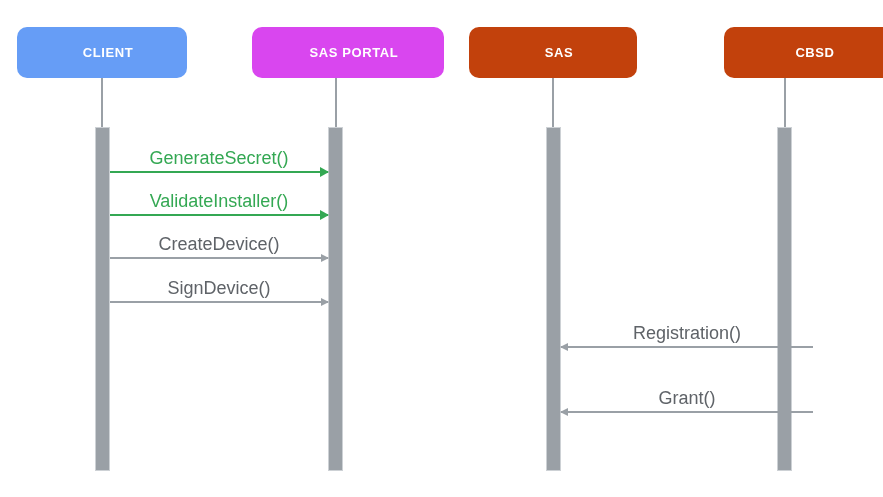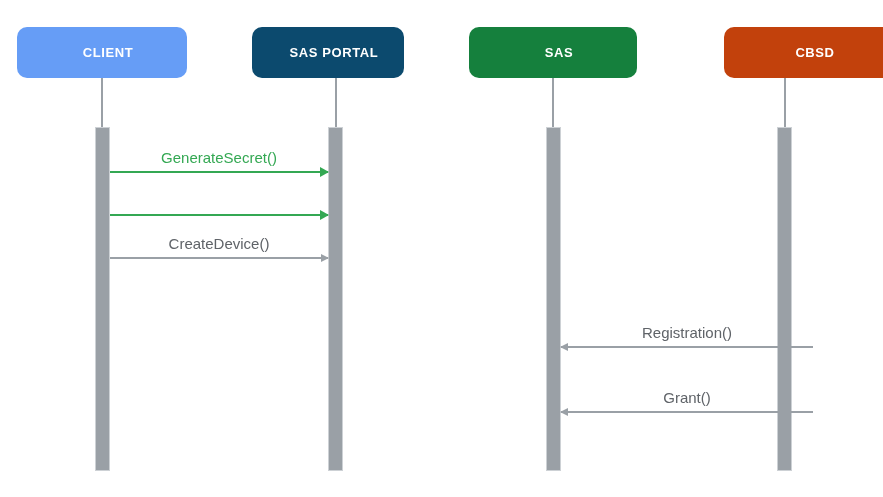--- a/index.html
+++ b/index.html
@@ -23,22 +23,22 @@
     display: flex;
     align-items: center;
     justify-content: center;
     color: #ffffff;
     font-size: 13px;
     font-weight: 700;
     letter-spacing: 0.6px;
     padding-left: 12px;
   }
   .actor-client      { left: 17px;  width: 170px; background: #669DF6; }
-  .actor-sas-portal  { left: 252px; width: 152px; background: #0c4a6e; }
-  .actor-sas         { left: 469px; width: 168px; background: #15803d; }
+  .actor-sas-portal  { left: 252px; width: 192px; background: #d946ef; }
+  .actor-sas         { left: 469px; width: 168px; background: #c2410c; }
   .actor-cbsd        { left: 724px; width: 170px; background: #c2410c; }
 
   
   .lifeline-stub {
     position: absolute;
     top: 78px;
     height: 49px;
     width: 2px;
     background: #9AA0A6;
   }
@@ -68,21 +68,21 @@
   }
   .msg-left-lane  { left: 110px; width: 218px; }
   .msg-right-lane { left: 561px; width: 252px; }
 
   .msg-label {
     position: absolute;
     top: 0;
     left: 0;
     right: 0;
     text-align: center;
-    font-size: 15px;
+    font-size: 18px;
     line-height: 16px;
   }
   .msg-line {
     position: absolute;
     top: 21px;
     left: 0;
     right: 0;
   }
   .msg-arrowhead {
     position: absolute;
@@ -153,32 +153,39 @@
   <div class="activation-bar bar-cbsd"></div>
 
   <div class="message msg-left-lane msg-green dir-right msg-1">
     <div class="msg-label">GenerateSecret()</div>
     <div class="msg-line">
       <div class="msg-arrowhead"></div>
     </div>
   </div>
 
   <div class="message msg-left-lane msg-green dir-right msg-2">
+    <div class="msg-label">ValidateInstaller()</div>
     <div class="msg-line">
       <div class="msg-arrowhead"></div>
     </div>
   </div>
 
   <div class="message msg-left-lane msg-gray dir-right msg-3">
     <div class="msg-label">CreateDevice()</div>
     <div class="msg-line">
       <div class="msg-arrowhead"></div>
     </div>
   </div>
 
+  <div class="message msg-left-lane msg-gray dir-right msg-4">
+    <div class="msg-label">SignDevice()</div>
+    <div class="msg-line">
+      <div class="msg-arrowhead"></div>
+    </div>
+  </div>
 
   <div class="message msg-right-lane msg-gray dir-left msg-5">
     <div class="msg-label">Registration()</div>
     <div class="msg-line">
       <div class="msg-arrowhead"></div>
     </div>
   </div>
 
   <div class="message msg-right-lane msg-gray dir-left msg-6">
     <div class="msg-label">Grant()</div>

